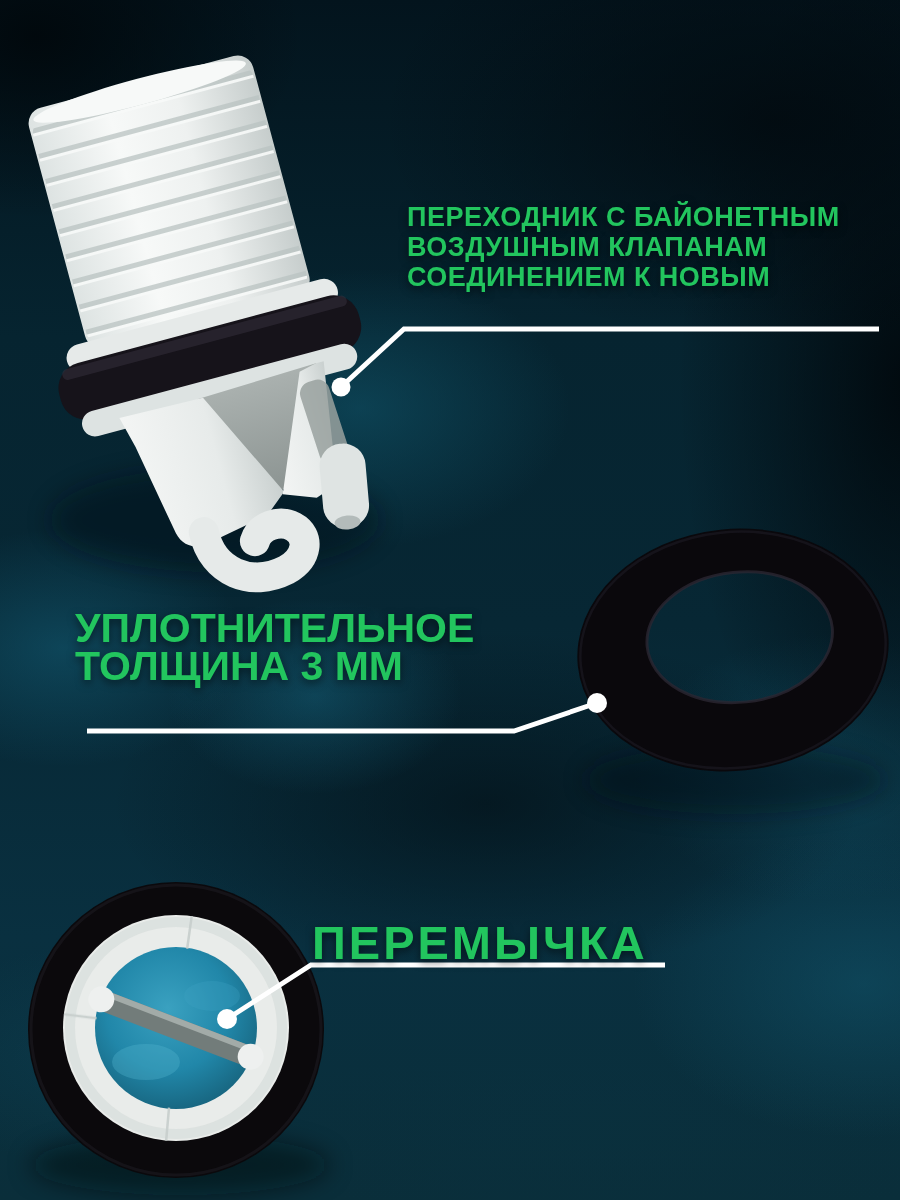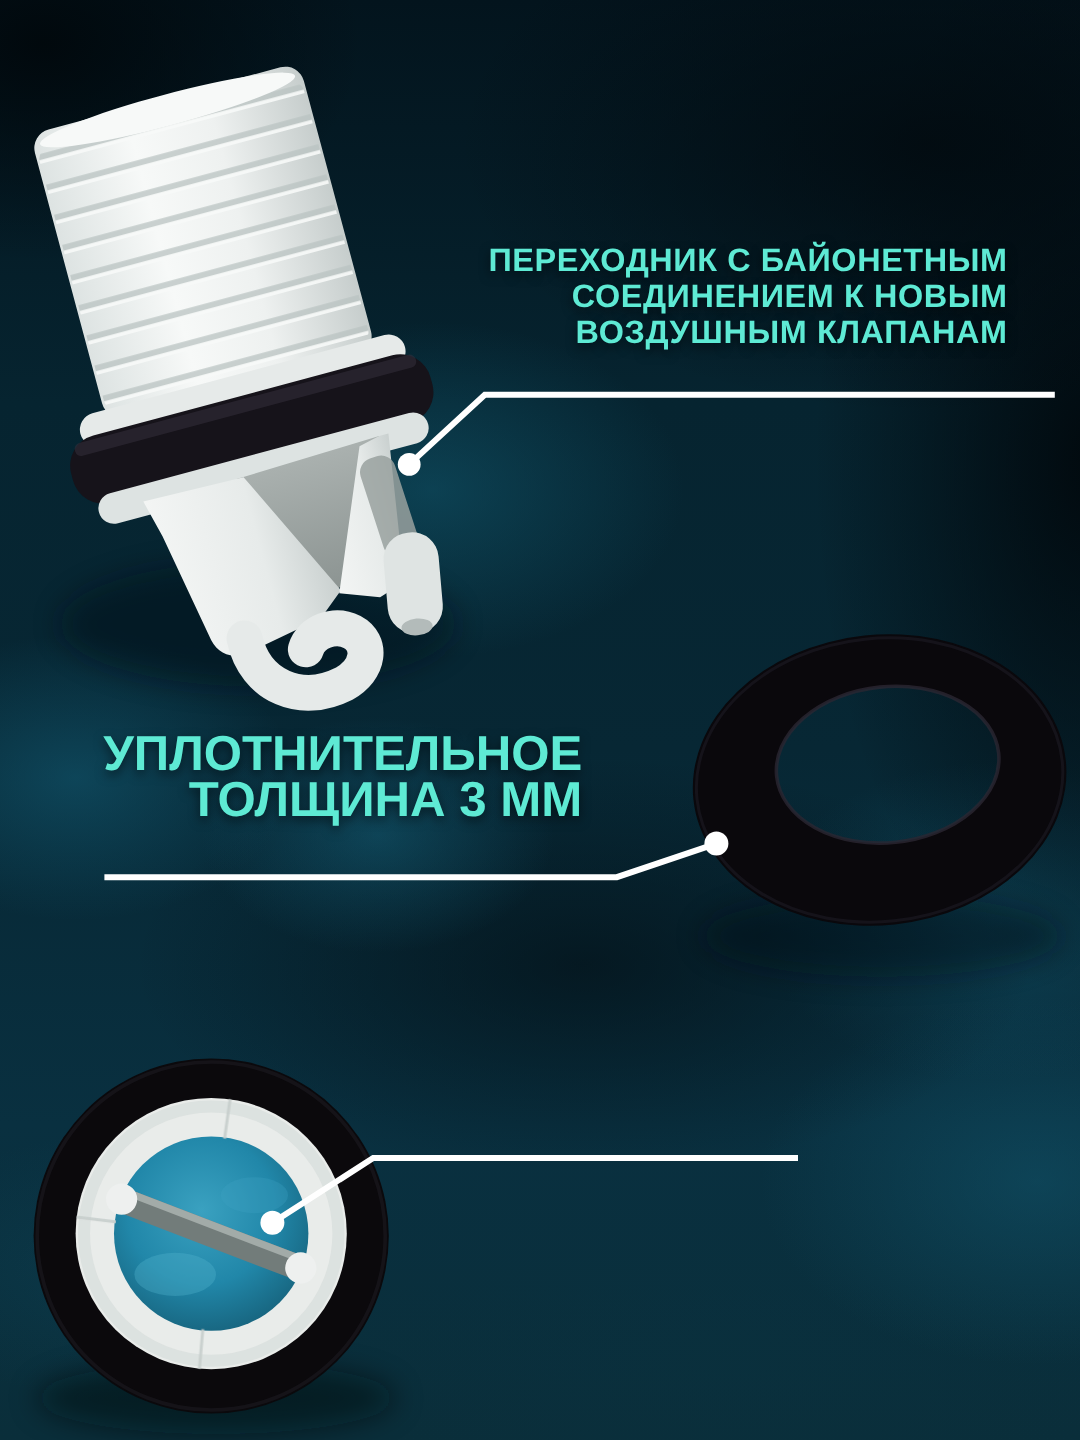--- a/index.html
+++ b/index.html
@@ -19,27 +19,26 @@
       radial-gradient(ellipse 210px 140px at 35% 58%, rgba(24,110,138,0.42), rgba(24,110,138,0) 70%),
       radial-gradient(ellipse 520px 240px at 54% 67%, rgba(3,14,20,0.65), rgba(3,14,20,0) 72%),
       radial-gradient(ellipse 280px 190px at 92% 64%, rgba(19,92,116,0.4), rgba(19,92,116,0) 70%),
       radial-gradient(ellipse 330px 220px at 96% 82%, rgba(21,100,126,0.38), rgba(21,100,126,0) 70%),
       radial-gradient(ellipse 430px 230px at 68% 94%, rgba(10,48,62,0.55), rgba(10,48,62,0) 72%),
       radial-gradient(ellipse 300px 160px at 12% 88%, rgba(16,74,94,0.35), rgba(16,74,94,0) 70%),
       linear-gradient(180deg,#03141d 0%,#062430 28%,#072734 52%,#093040 78%,#0a2e3a 100%);
   }
   .scene{position:absolute;inset:0;}
   .callout{
-    position:absolute;color:#5eead4;font-weight:bold;text-transform:uppercase;
+    position:absolute;color:#22c55e;font-weight:bold;text-transform:uppercase;
     text-shadow:0 3px 9px rgba(0,0,0,0.55);
-    text-align:right;
   }
   .callout .line{display:block;white-space:nowrap;}
   .callout-adapter{left:407px;top:202px;font-size:27px;line-height:30px;letter-spacing:0.5px;}
-  .callout-oring{left:86px;top:609px;font-size:41px;line-height:38px;letter-spacing:0px;}
+  .callout-oring{left:75px;top:609px;font-size:41px;line-height:38px;letter-spacing:0px;}
   .callout-crossbar{left:312px;top:919px;font-size:47px;line-height:47px;letter-spacing:3px;}
 </style>
 </head>
 <body>
 
 <div class="canvas">
   <div class="bg"></div>
 
   <svg class="scene" width="900" height="1200" viewBox="0 0 900 1200">
     <defs>
@@ -129,22 +128,25 @@
       <circle cx="341" cy="387" r="9.5" fill="#ffffff" stroke="none"></circle>
       <polyline points="87,731 514,731 597,703"></polyline>
       <circle cx="597" cy="703" r="10" fill="#ffffff" stroke="none"></circle>
       <polyline points="665,965 311,965 227,1019"></polyline>
       <circle cx="227" cy="1019" r="10" fill="#ffffff" stroke="none"></circle>
     </g>
   </svg>
 
   <div class="callout callout-adapter">
     <span class="line">ПЕРЕХОДНИК С БАЙОНЕТНЫМ</span>
+    <span class="line">ВОЗДУШНЫМ КЛАПАНАМ</span>
     <span class="line">СОЕДИНЕНИЕМ К НОВЫМ</span>
-    <span class="line">ВОЗДУШНЫМ КЛАПАНАМ</span>
   </div>
 
   <div class="callout callout-oring">
     <span class="line">УПЛОТНИТЕЛЬНОЕ</span>
     <span class="line">ТОЛЩИНА 3 ММ</span>
   </div>
 
+  <div class="callout callout-crossbar">
+    <span class="line">ПЕРЕМЫЧКА</span>
+  </div>
 </div>
 
 </body></html>

